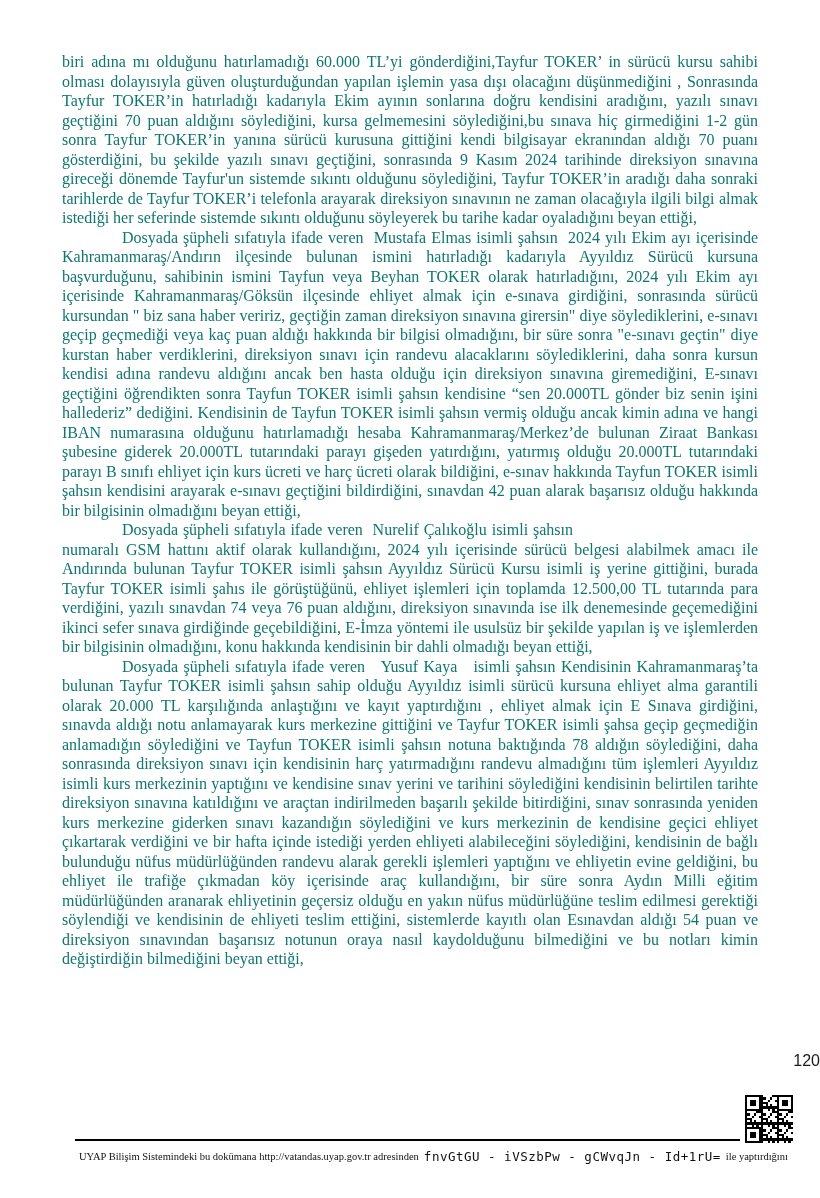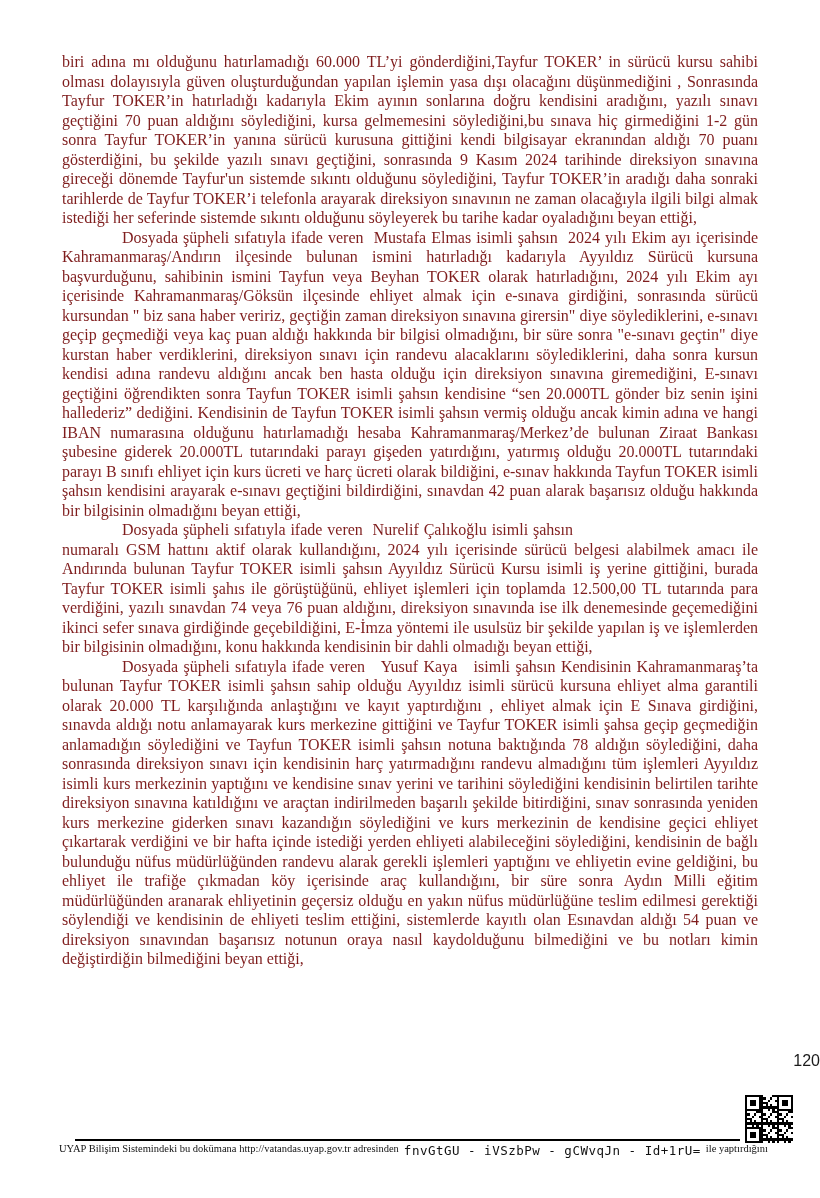--- a/index.html
+++ b/index.html
@@ -16,21 +16,21 @@
   .content {
     position: absolute;
     left: 62px;
     top: 52px;
     width: 696px;
     height: 1000px;
     overflow: hidden;
     font-family: "Liberation Serif", "DejaVu Serif", serif;
     font-size: 16px;
     line-height: 19.5px;
-    color: #7f1d1d;
+    color: #0f766e;
     text-align: justify;
   }
   .content p {
     margin: 0;
     padding: 0;
   }
   .content p.indent {
     text-indent: 60px;
   }
   .page-number {
@@ -46,36 +46,36 @@
   .footer-rule {
     position: absolute;
     left: 75px;
     top: 1139px;
     width: 665px;
     border-top: 2px solid #000;
     height: 0;
   }
   .footer-text {
     position: absolute;
-    left: 59px;
+    left: 79px;
     top: 1143px;
     width: 680px;
     white-space: nowrap;
     display: flex;
-    align-items: flex-start;
+    align-items: center;
     color: #111;
   }
   .footer-text .serif-part {
     font-family: "Liberation Serif", "DejaVu Serif", serif;
     font-size: 10.5px;
   }
   .footer-text .code-part {
     font-family: "DejaVu Sans Mono", "Liberation Mono", monospace;
     font-size: 12.5px;
-    margin: 0 5px;
+    margin: 6px 5px;
     letter-spacing: 0.5px;
   }
   .qr {
     position: absolute;
     left: 745px;
     top: 1095px;
     width: 48px;
     height: 48px;
   }
   .qr svg {

